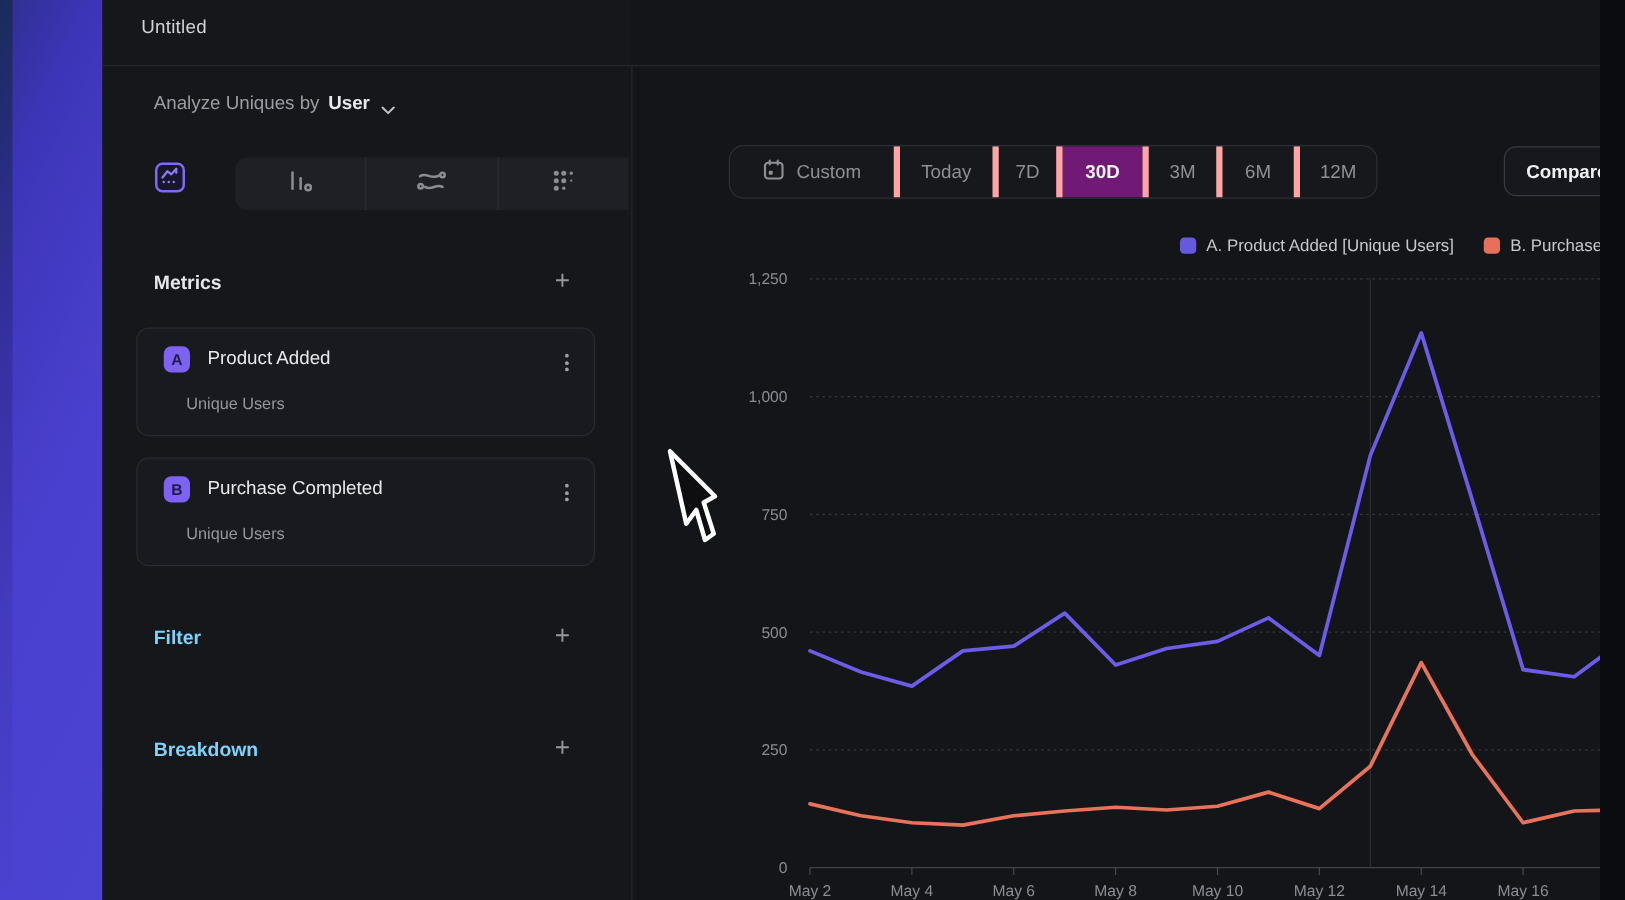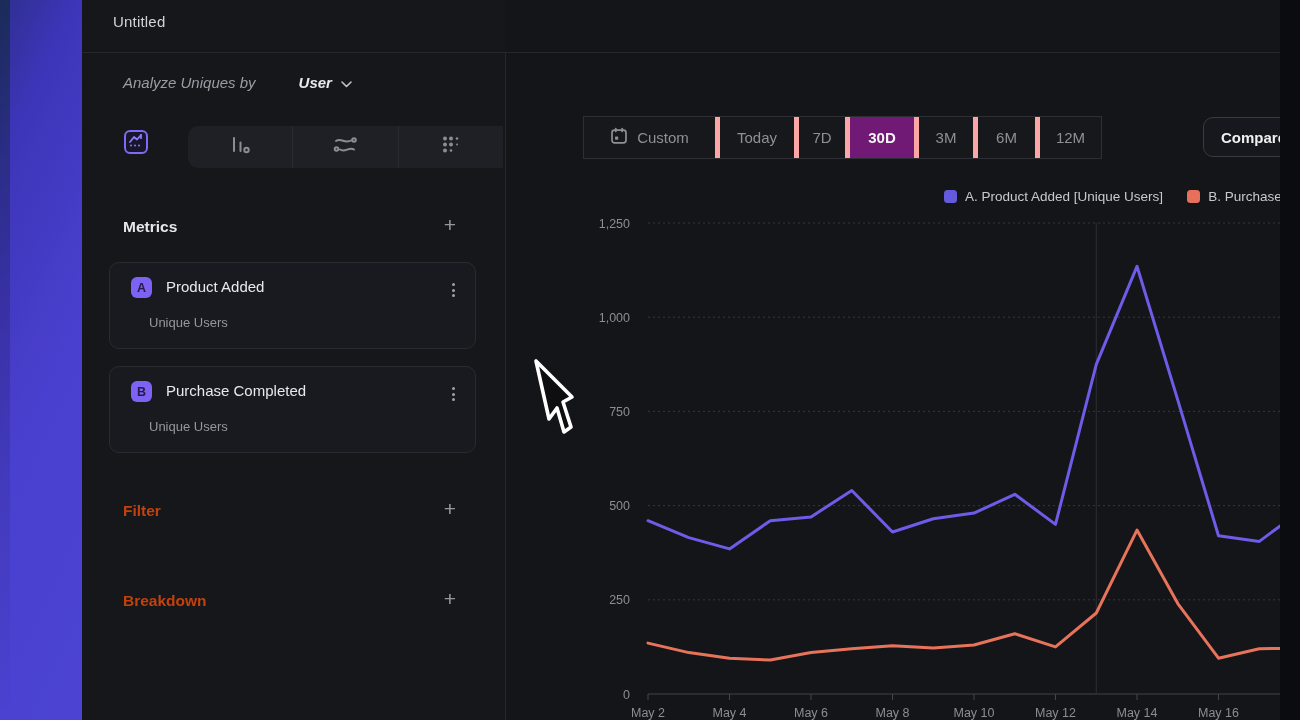--- a/index.html
+++ b/index.html
@@ -14,52 +14,52 @@
   .brand-strip::before{content:"";position:absolute;left:0;top:0;width:10px;height:100%;
     background:linear-gradient(180deg,rgba(10,40,45,.55),rgba(20,20,70,.25) 40%,rgba(0,0,0,0));}
 
   
   .sidebar-bg{left:82px;top:0;width:423px;height:720px;background:#16171b;}
   .hdr-divider{left:82px;top:52px;width:1218px;height:1px;background:#26272c;}
   .v-divider{left:505px;top:53px;width:1px;height:667px;background:#26272c;}
 
   .window-title{left:113px;top:13px;font-size:15px;color:#d2d3d6;font-weight:500;letter-spacing:.2px;}
 
-  .analyze-row{left:123px;top:74px;font-size:15px;color:#9b9da4;display:flex;align-items:flex-start;gap:7px;font-style:italic;}
-  .analyze-val{color:#e9eaed;font-weight:700;margin-left:36px;}
+  .analyze-row{left:123px;top:74px;font-size:15px;color:#9b9da4;display:flex;align-items:center;gap:7px;}
+  .analyze-val{color:#e9eaed;font-weight:700;}
   .chev{width:11px;height:7px;display:inline-block;margin-left:2px;}
 
   
   .tab1{left:124px;top:130px;width:24px;height:24px;border:2px solid #7d6bf5;border-radius:6px;
         box-sizing:border-box;display:flex;align-items:center;justify-content:center;background:#18162b;}
   .tabs-box{left:188px;top:126px;width:315px;height:42px;background:#1f2026;
             border-radius:10px 0 0 10px;display:flex;}
   .tab-cell{flex:1;display:flex;align-items:center;justify-content:center;border-left:1px solid #2a2b31;}
   .tab-cell:first-child{border-left:none;}
 
   
   .sec-head{font-size:15.5px;font-weight:700;}
   .sec-white{color:#e6e7e9;}
-  .sec-gray{color:#c2410c;}
+  .sec-gray{color:#7dd3fc;}
   .plus-btn{width:20px;height:20px;color:#95979d;font-size:21px;line-height:18px;font-weight:400;
             text-align:center;cursor:default;}
 
   .metric-card{left:109px;width:367px;height:87px;background:#191a20;border:1px solid #2a2b31;
                border-radius:10px;box-sizing:border-box;}
   .badge{position:absolute;left:21px;top:14px;width:21px;height:21px;border-radius:6px;
          background:#7d62f3;color:#231a4b;font-size:12.5px;font-weight:700;
          display:flex;align-items:center;justify-content:center;}
   .m-title{position:absolute;left:56px;top:15px;font-size:15px;color:#e8e9eb;font-weight:500;}
   .m-sub{position:absolute;left:39px;top:52px;font-size:13px;color:#95979e;}
   .kebab{position:absolute;right:16px;top:16px;display:flex;flex-direction:column;gap:2.5px;padding:4px;}
   .kebab i{width:3px;height:3px;border-radius:50%;background:#9fa1a7;}
 
   
   .range-bar{left:583px;top:116px;height:41px;display:flex;background:#17181c;
-             border:1px solid #2e2f35;border-radius:0;box-sizing:content-box;overflow:hidden;}
+             border:1px solid #2e2f35;border-radius:12px;box-sizing:content-box;overflow:hidden;}
   .range-cell{display:flex;align-items:center;justify-content:center;gap:9px;
               font-size:15px;color:#8e9096;border-left:5px solid #fca5a5;white-space:nowrap;}
   .range-cell:first-child{border-left:none;}
   .range-sel{background:#701a75;color:#f3f4f6;font-weight:700;}
   .compare-btn{left:1203px;top:117px;width:130px;height:40px;background:#17181d;
                border:1px solid #3a3b42;border-radius:10px;box-sizing:border-box;
                display:flex;align-items:center;padding-left:17px;
                font-size:15px;font-weight:700;color:#eef0f2;}
 
   

